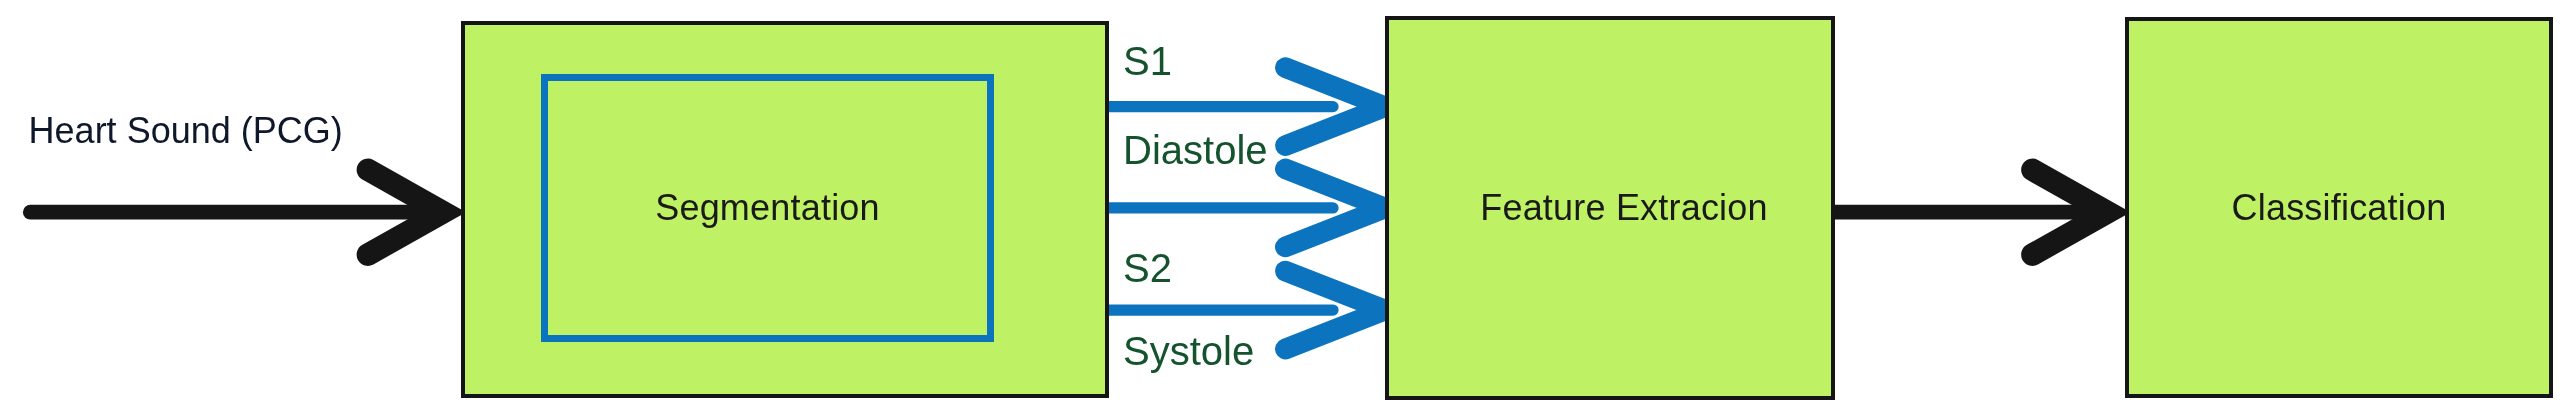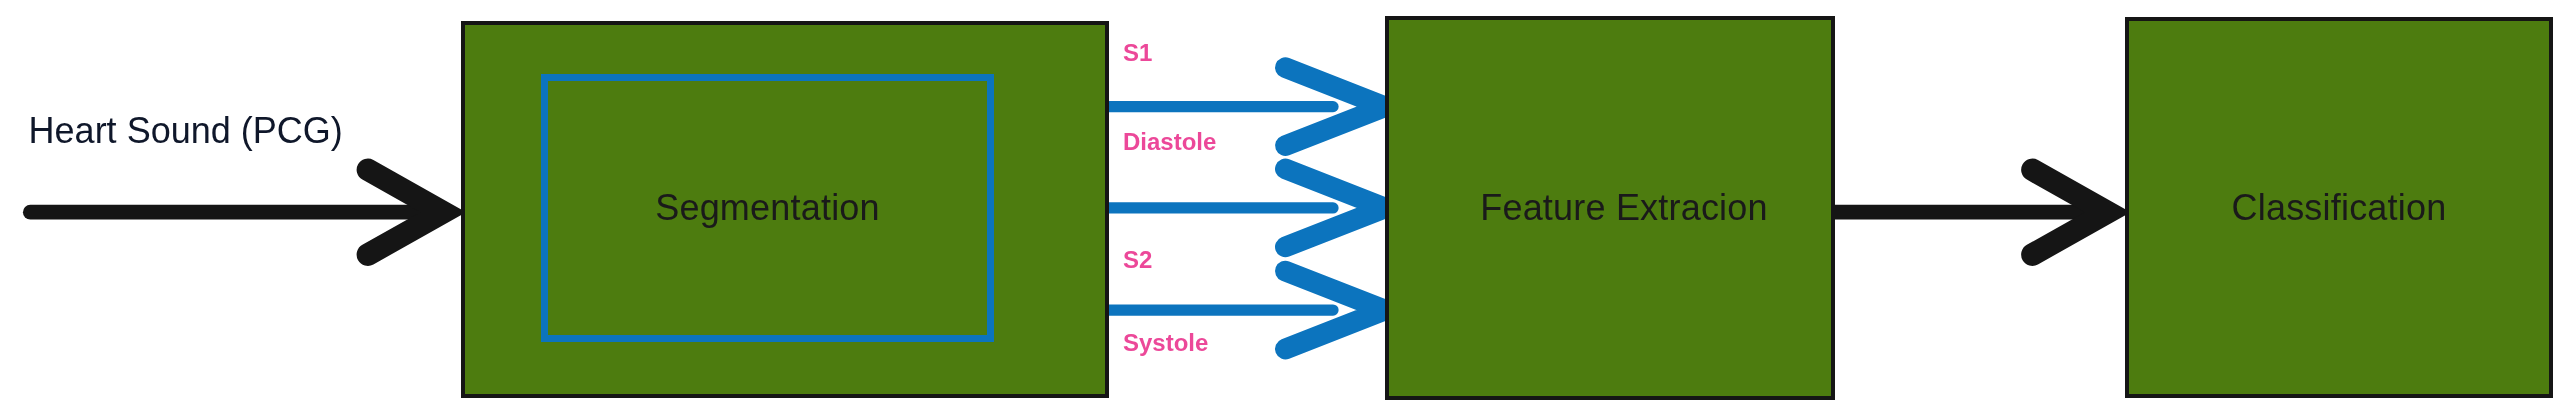--- a/index.html
+++ b/index.html
@@ -22,21 +22,21 @@
     position: absolute;
     left: 0;
     top: 0;
     width: 2576px;
     height: 421px;
     display: block;
   }
   .node-box {
     position: absolute;
     box-sizing: border-box;
-    background: #4d7c0f;
+    background: #bef264;
     display: flex;
     align-items: center;
     justify-content: center;
   }
   .black-box {
     border: 4.3px solid #151515;
   }
   .blue-box {
     border: 7.8px solid #0c74be;
   }
@@ -52,25 +52,24 @@
     position: absolute;
     font-family: "Liberation Sans", sans-serif;
     font-size: 36px;
     color: #0f172a;
     white-space: nowrap;
     line-height: 1;
   }
   .signal-label {
     position: absolute;
     font-family: "Liberation Sans", sans-serif;
-    font-size: 24px;
-    color: #ec4899;
+    font-size: 40px;
+    color: #14532d;
     white-space: nowrap;
     line-height: 1;
-    font-weight: bold;
   }
 </style>
 </head>
 <body>
 
 <div id="canvas">
 
   <svg id="diagram-svg" viewBox="0 0 2976 486" xmlns="http://www.w3.org/2000/svg">
 
     <g>

